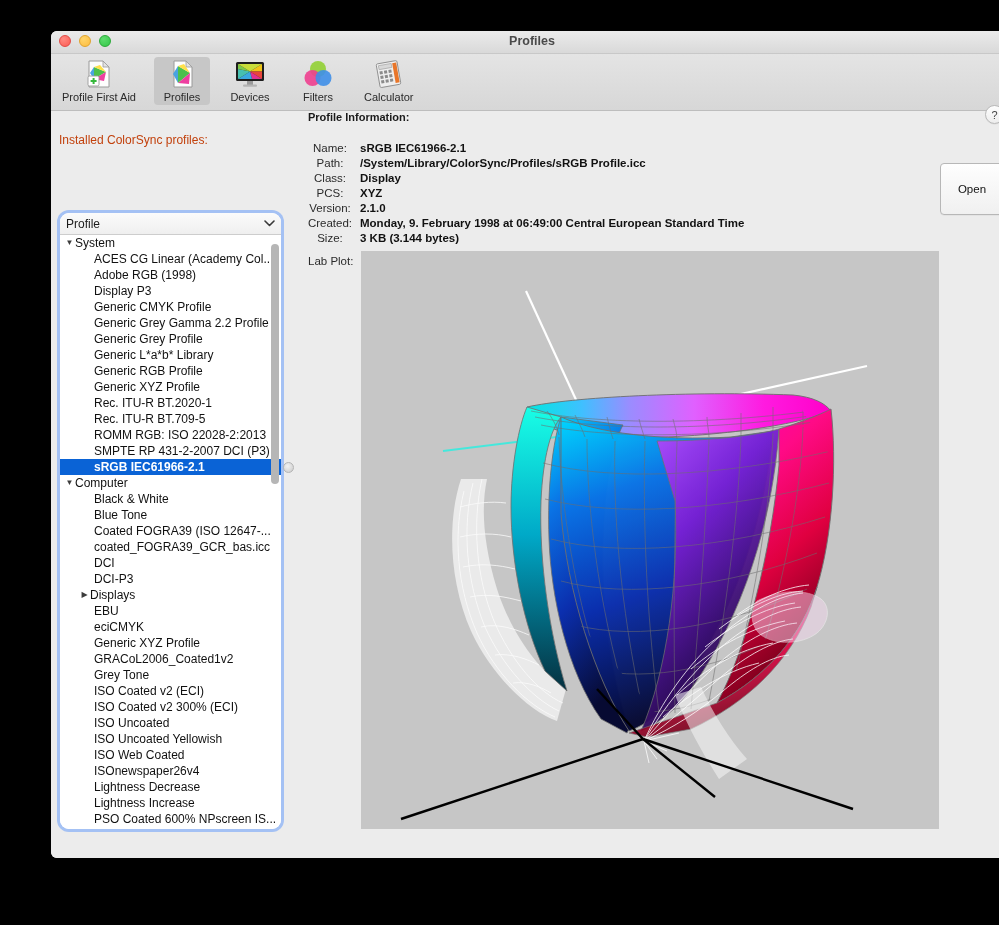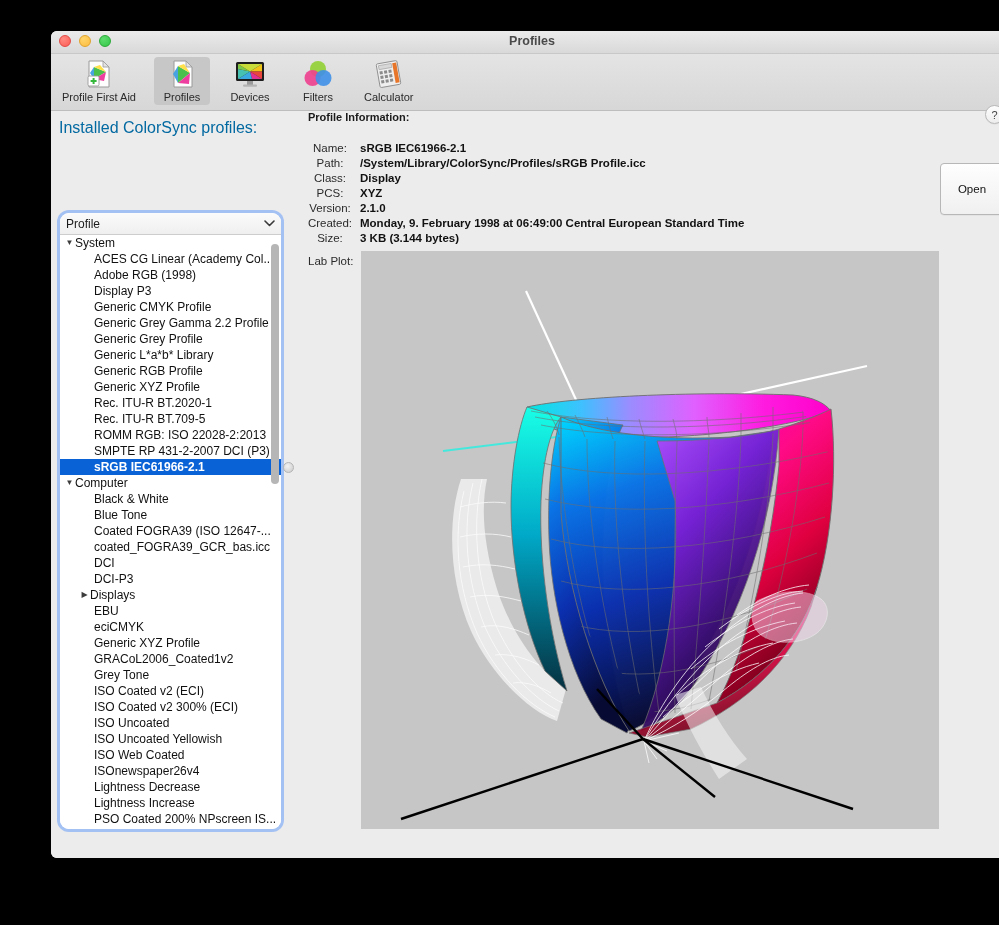--- a/index.html
+++ b/index.html
@@ -67,22 +67,22 @@
   .tb-icon { height: 30px; width: 34px; display:flex; align-items:center; justify-content:center; }
   .tb-label {
     font-size: 11px; color: #2a2a2a; margin-top: 2px;
     white-space: nowrap;
   }
 
   
   #body { position: relative; height: 752px; background: #ececec; }
 
   #left-label {
-    position: absolute; left: 8px; top: 8px;
-    font-size: 16px; color: #0369a1;
+    position: absolute; left: 8px; top: 22px;
+    font-size: 12px; color: #c2410c;
   }
 
   
   #list-panel {
     position: absolute;
     left: 6px; top: 99px;
     width: 227px; height: 622px;
     box-sizing: border-box;
     border: 3px solid rgba(89,142,235,0.55);
     border-radius: 12px;
@@ -422,21 +422,21 @@
             <div class="row leaf">
               <span>ISOnewspaper26v4</span>
             </div>
             <div class="row leaf">
               <span>Lightness Decrease</span>
             </div>
             <div class="row leaf">
               <span>Lightness Increase</span>
             </div>
             <div class="row leaf">
-              <span>PSO Coated 200% NPscreen IS...</span>
+              <span>PSO Coated 600% NPscreen IS...</span>
             </div>
             <div class="row leaf">
               <span>PSO Coated NPscreen ISO1264...</span>
             </div>
           </div>
         <div id="scrollbar-track">
           <div id="scrollbar-thumb"></div>
         </div>
       </div>
     </div>

